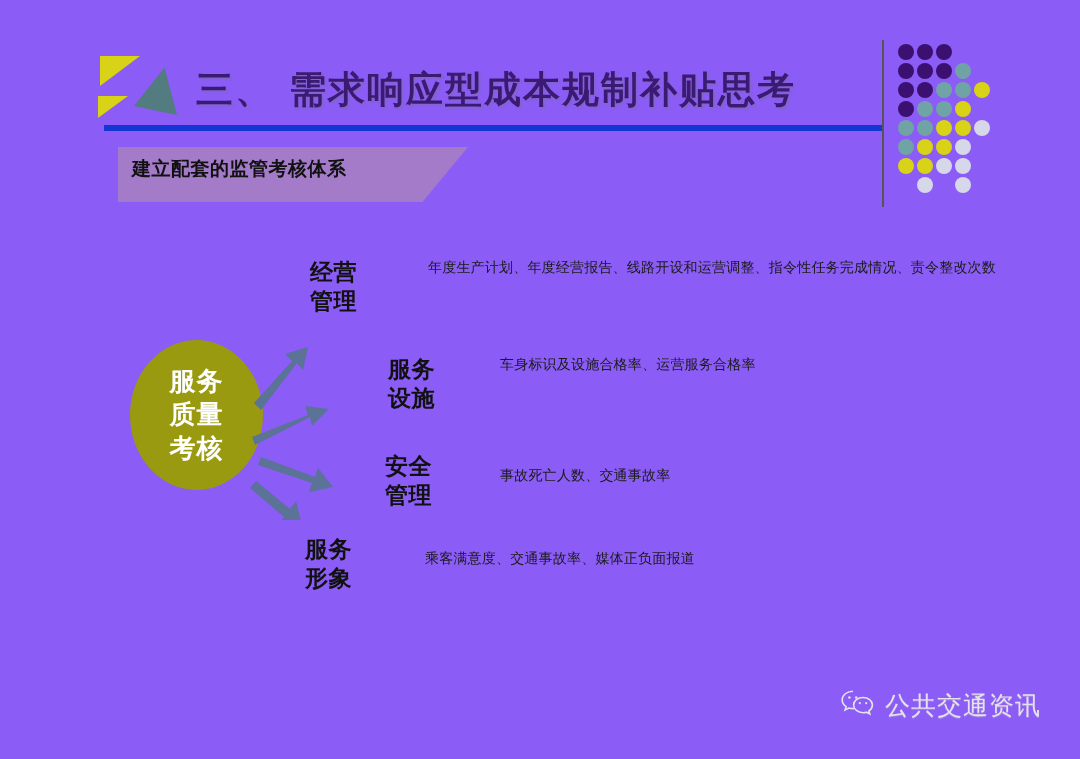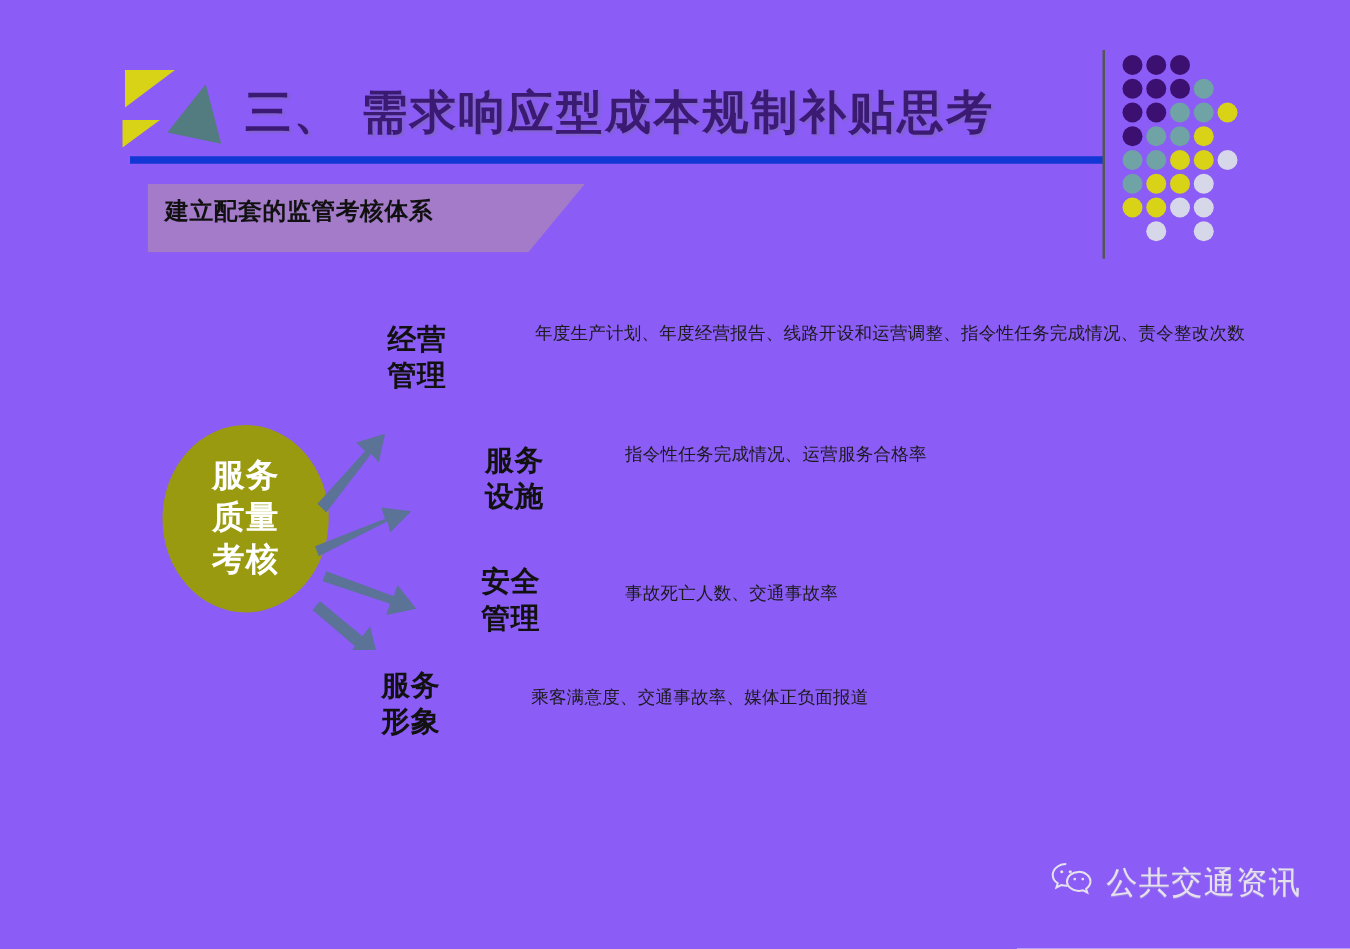--- a/index.html
+++ b/index.html
@@ -304,21 +304,21 @@
       <p>年度生产计划、年度经营报告、线路开设和运营调整、指令性任务完成情况、责令整改次数</p>
     </div>
   </div>
 
   <div class="row" id="row-sheshi">
     <div class="row-label">
       <span>服务</span><br>
       <span>设施</span>
     </div>
     <div class="row-body">
-      <p>指令性任务完成情况、运营服务合格率</p>
+      <p>车身标识及设施合格率、运营服务合格率</p>
     </div>
   </div>
 
   <div class="row" id="row-anquan">
     <div class="row-label">
       <span>安全</span><br>
       <span>管理</span>
     </div>
     <div class="row-body">
       <p>事故死亡人数、交通事故率</p>

